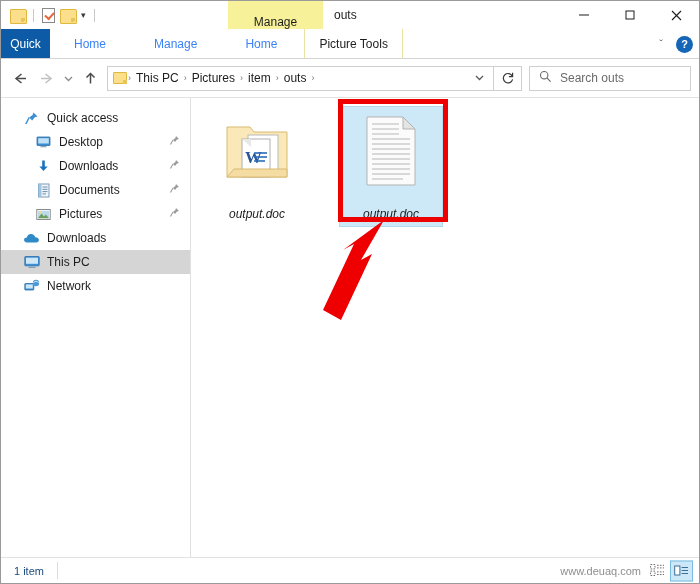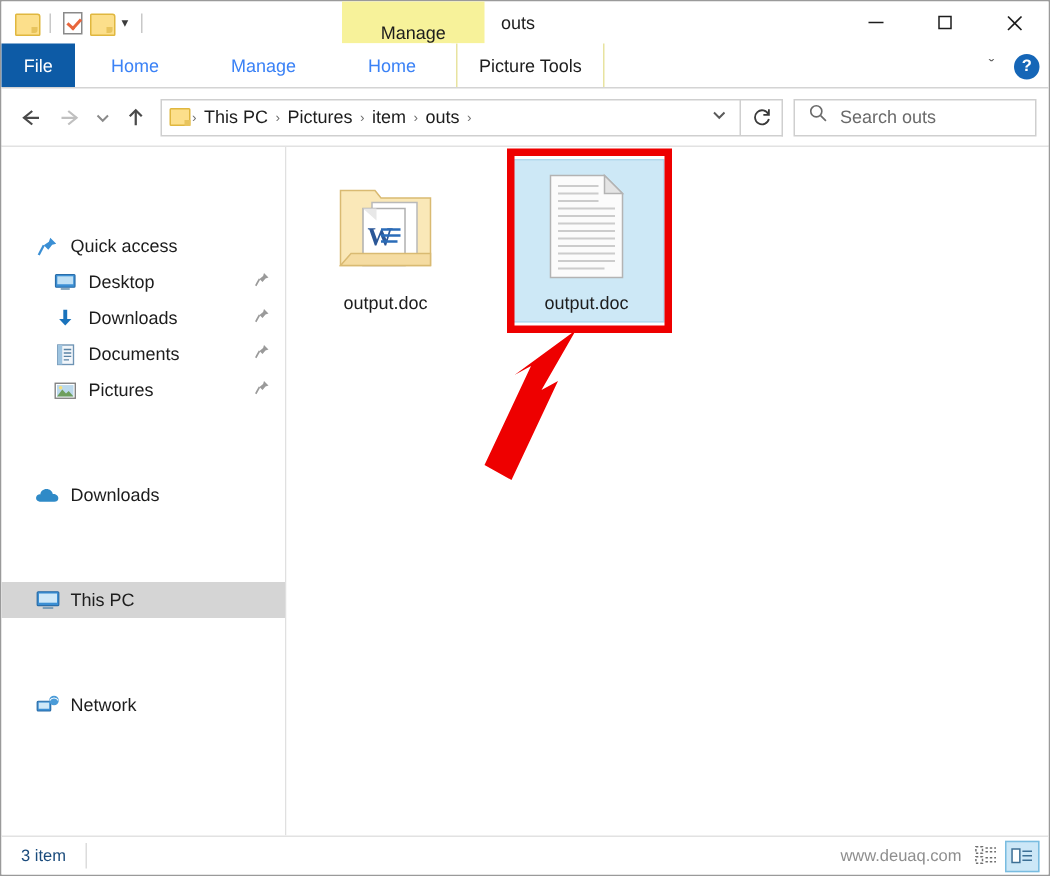--- a/index.html
+++ b/index.html
@@ -317,21 +317,21 @@
   .nav-item {
     height: 24px;
     display: flex;
     align-items: center;
     position: relative;
     font-size: 12px;
     color: #1d1d1d;
     padding-right: 10px;
   }
   .nav-item.sel { background: #d5d5d5; }
-  .nav-item.lvl0 { padding-left: 22px; margin-top: 46px; }
+  .nav-item.lvl0 { padding-left: 22px; }
   .nav-item.lvl1 { padding-left: 34px; }
   .nav-ico {
     width: 17px; height: 16px;
     margin-right: 7px;
     flex: none;
     display: flex;
     align-items: center;
     justify-content: center;
   }
   .nav-label { white-space: nowrap; }
@@ -357,23 +357,24 @@
   }
   .file-item .thumb {
     width: 74px; height: 74px;
     display: flex;
     align-items: flex-end;
     justify-content: center;
   }
   .file-label {
     font-size: 12px;
     color: #1d1d1d;
-    margin-top: 7px;
+    margin-top: 19px;
     white-space: nowrap;
     padding: 1px 3px;
+    font-style: italic;
   }
 
   #file-folder { left: 18px; top: 15px; }
 
   #file-doc {
     left: 148px;
     top: 8px;
     width: 104px;
     background: #cde8f6;
     border: 1px solid #b4d9ed;
@@ -480,21 +481,21 @@
       <div class="win-btn">
         <svg width="13" height="13" viewBox="0 0 13 13">
             <line x1="2" y1="2" x2="11" y2="11" stroke="#1d1d1d" stroke-width="1.1"></line>
             <line x1="11" y1="2" x2="2" y2="11" stroke="#1d1d1d" stroke-width="1.1"></line>
           </svg>
       </div>
     </div>
   </div>
 
   <div class="ribbon-row">
-    <div class="tab-file">File</div>
+    <div class="tab-file">Quick</div>
     <div class="tab">Home</div>
     <div class="tab">Manage</div>
     <div class="tab">Home</div>
     <div class="tab-ctx">Picture Tools</div>
 
     <div class="ribbon-right">
       <span class="collapse-chev">ˇ</span>
       <span class="help-icon">?</span>
     </div>
   </div>
@@ -727,21 +728,21 @@
     </div>
   </div>
 
   <div class="red-box"></div>
 
   <svg class="arrow-svg" width="105" height="125" viewBox="0 0 105 125">
     <path d="M83 4 L60 44 L71 38 L40 104 L22 94 L53 28 L42 34 Z" fill="#ee0000"></path>
   </svg>
 
   <div class="statusbar">
-    <span class="status-text">3 item</span>
+    <span class="status-text">1 item</span>
     <span class="status-div"></span>
     <span class="watermark">www.deuaq.com</span>
 
     <div class="view-btns">
       <div class="view-btn">
         <svg width="15" height="14" viewBox="0 0 15 14">
           <rect x="0.6" y="1" width="4.4" height="4.4" fill="none" stroke="#6f6f6f" stroke-width="1" stroke-dasharray="1.6 1.3"></rect>
           <line x1="7" y1="1.8" x2="14" y2="1.8" stroke="#6f6f6f" stroke-width="1" stroke-dasharray="1.6 1.3"></line>
           <line x1="7" y1="4.4" x2="14" y2="4.4" stroke="#6f6f6f" stroke-width="1" stroke-dasharray="1.6 1.3"></line>
           <rect x="0.6" y="7.6" width="4.4" height="4.4" fill="none" stroke="#6f6f6f" stroke-width="1" stroke-dasharray="1.6 1.3"></rect>

